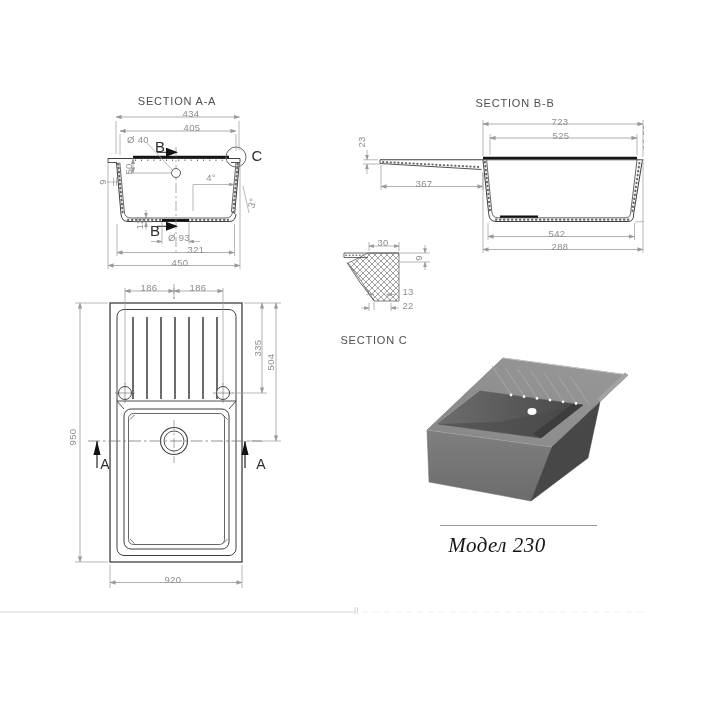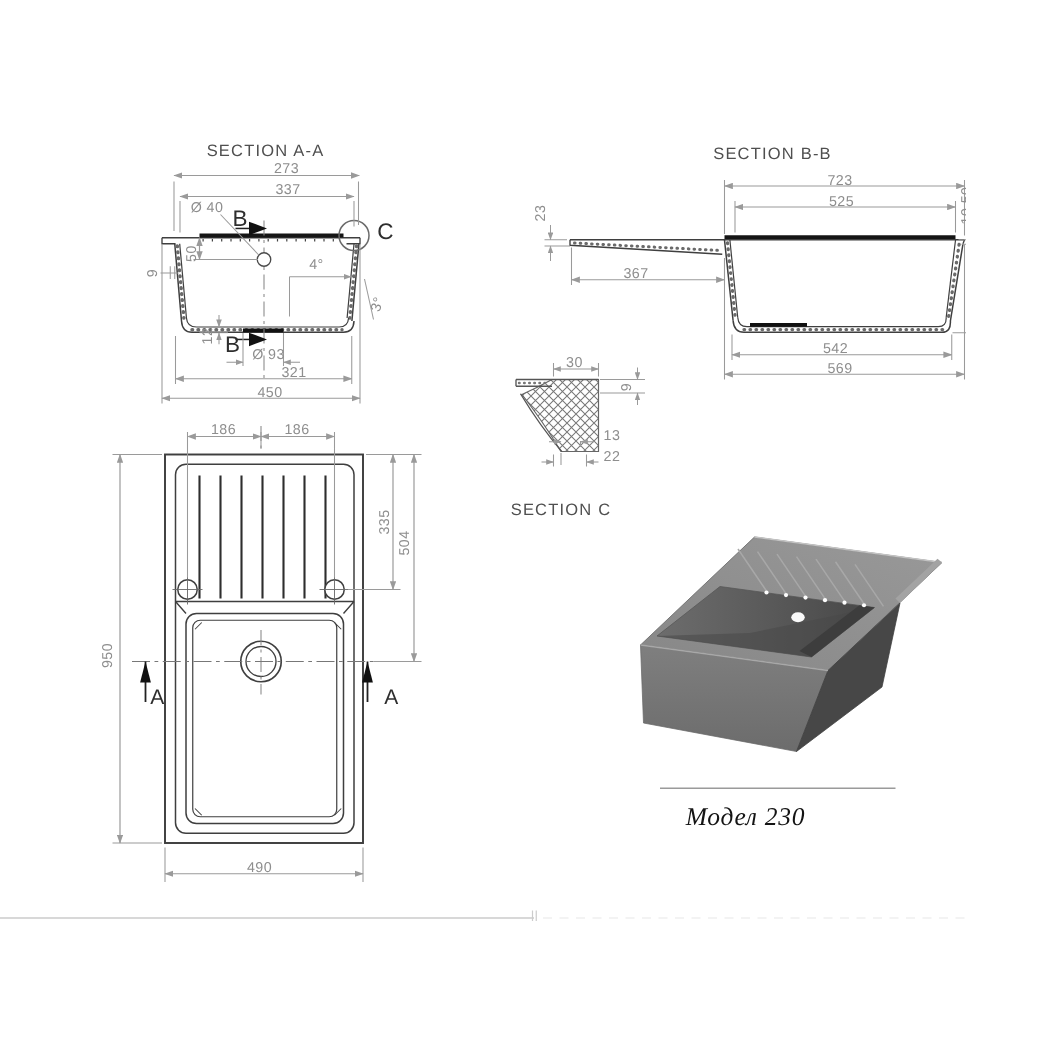--- a/index.html
+++ b/index.html
@@ -6,21 +6,21 @@
   #stage{position:relative;width:644px;height:703px;background:#ffffff;overflow:hidden;
          font-family:"Liberation Sans", sans-serif;}
   #geom{position:absolute;left:0;top:0;}
   .lbl{position:absolute;transform:translate(-50%,-50%);white-space:nowrap;
        font-size:9.5px;color:#8e8e8e;letter-spacing:0.3px;}
   .rot{transform:translate(-50%,-50%) rotate(-90deg);}
   .rot75{transform:translate(-50%,-50%) rotate(-73deg);}
   .title{font-size:11px;color:#4f4f4f;letter-spacing:0.8px;}
   .letter{font-size:15px;color:#2e2e2e;letter-spacing:0;}
   .letterA{font-size:14px;color:#2e2e2e;}
-  .caption{font-family:"Liberation Serif", serif;font-style:italic;font-size:17px;color:#141414;letter-spacing:0.5px;}
+  .caption{font-family:"Liberation Serif", serif;font-style:italic;font-size:21px;color:#141414;letter-spacing:0.5px;}
 </style>
 </head>
 <body>
 
 <div id="stage">
 
 <svg id="geom" width="703" height="703" viewBox="0 0 703 703">
   <defs>
     <marker id="ar" viewBox="0 0 7 5" refX="6.5" refY="2.5" markerWidth="7.5" markerHeight="5.5" orient="auto-start-reverse">
           <path d="M0,0 L7,2.5 L0,5 Z" fill="#9a9a9a"></path>
@@ -240,22 +240,22 @@
 
   <path d="M440,525.5 H597" stroke="#9a9a9a" stroke-width="1" fill="none"></path>
   <g>
     <path d="M0,612 H356" stroke="#d8d8d8" stroke-width="1.2" fill="none"></path>
     <path d="M355,607 V614 M357.5,607 V614" stroke="#cccccc" stroke-width="0.8" fill="none"></path>
     <path d="M362,612 H703" stroke="#efefef" stroke-width="1" stroke-dasharray="6 5" fill="none"></path>
   </g>
 </svg>
 
   <span class="lbl title" style="left:177px;top:101px">SECTION A-A</span>
-  <span class="lbl" style="left:191px;top:113px">273</span>
-  <span class="lbl" style="left:192px;top:127px">337</span>
+  <span class="lbl" style="left:191px;top:113px">434</span>
+  <span class="lbl" style="left:192px;top:127px">405</span>
   <span class="lbl" style="left:138px;top:139px">Ø 40</span>
   <span class="lbl letter" style="left:160px;top:146px">B</span>
   <span class="lbl letter" style="left:257px;top:155px">C</span>
   <span class="lbl rot" style="left:128px;top:169px">50</span>
   <span class="lbl rot" style="left:102px;top:182px">9</span>
   <span class="lbl" style="left:211px;top:177px">4°</span>
   <span class="lbl rot75" style="left:252px;top:203px">3°</span>
   <span class="lbl rot" style="left:139px;top:224px">12</span>
   <span class="lbl letter" style="left:155px;top:230px">B</span>
   <span class="lbl" style="left:179px;top:237px">Ø 93</span>
@@ -263,32 +263,32 @@
   <span class="lbl" style="left:180px;top:261.5px">450</span>
 
   <span class="lbl title" style="left:515px;top:103px">SECTION B-B</span>
   <span class="lbl" style="left:560px;top:120.5px">723</span>
   <span class="lbl" style="left:561px;top:134.5px">525</span>
   <span class="lbl rot" style="left:361px;top:142px">23</span>
   <span class="lbl rot" style="left:645px;top:137px">10.50</span>
   <span class="lbl" style="left:424px;top:183px">367</span>
   <span class="lbl rot" style="left:660px;top:190px">241</span>
   <span class="lbl" style="left:557px;top:233px">542</span>
-  <span class="lbl" style="left:560px;top:246px">569</span>
+  <span class="lbl" style="left:560px;top:246px">288</span>
 
   <span class="lbl" style="left:383px;top:242px">30</span>
   <span class="lbl rot" style="left:418px;top:258px">9</span>
   <span class="lbl" style="left:408px;top:291px">13</span>
   <span class="lbl" style="left:408px;top:305px">22</span>
   <span class="lbl title" style="left:374px;top:340px">SECTION C</span>
 
   <span class="lbl" style="left:149px;top:286.5px">186</span>
   <span class="lbl" style="left:198px;top:286.5px">186</span>
   <span class="lbl rot" style="left:257px;top:348px">335</span>
   <span class="lbl rot" style="left:270px;top:362px">504</span>
   <span class="lbl rot" style="left:72px;top:437px">950</span>
-  <span class="lbl" style="left:173px;top:578.5px">490</span>
+  <span class="lbl" style="left:173px;top:578.5px">920</span>
   <span class="lbl letterA" style="left:105px;top:464px">A</span>
   <span class="lbl letterA" style="left:261px;top:464px">A</span>
 
   <span class="lbl caption" style="left:497px;top:545px">Модел 230</span>
 
 </div>
 
 </body></html>

